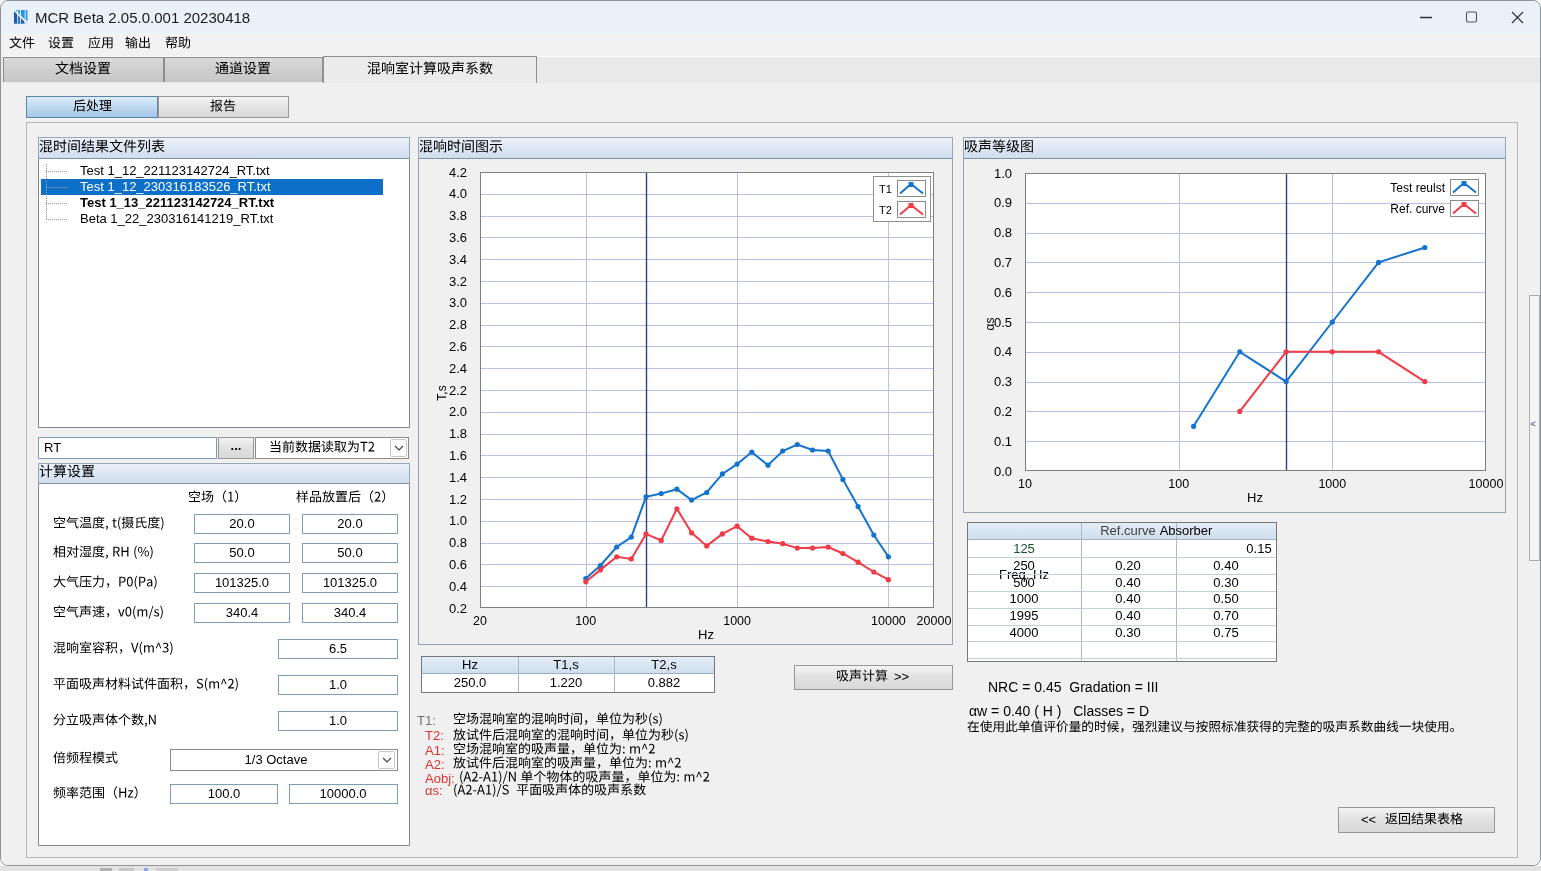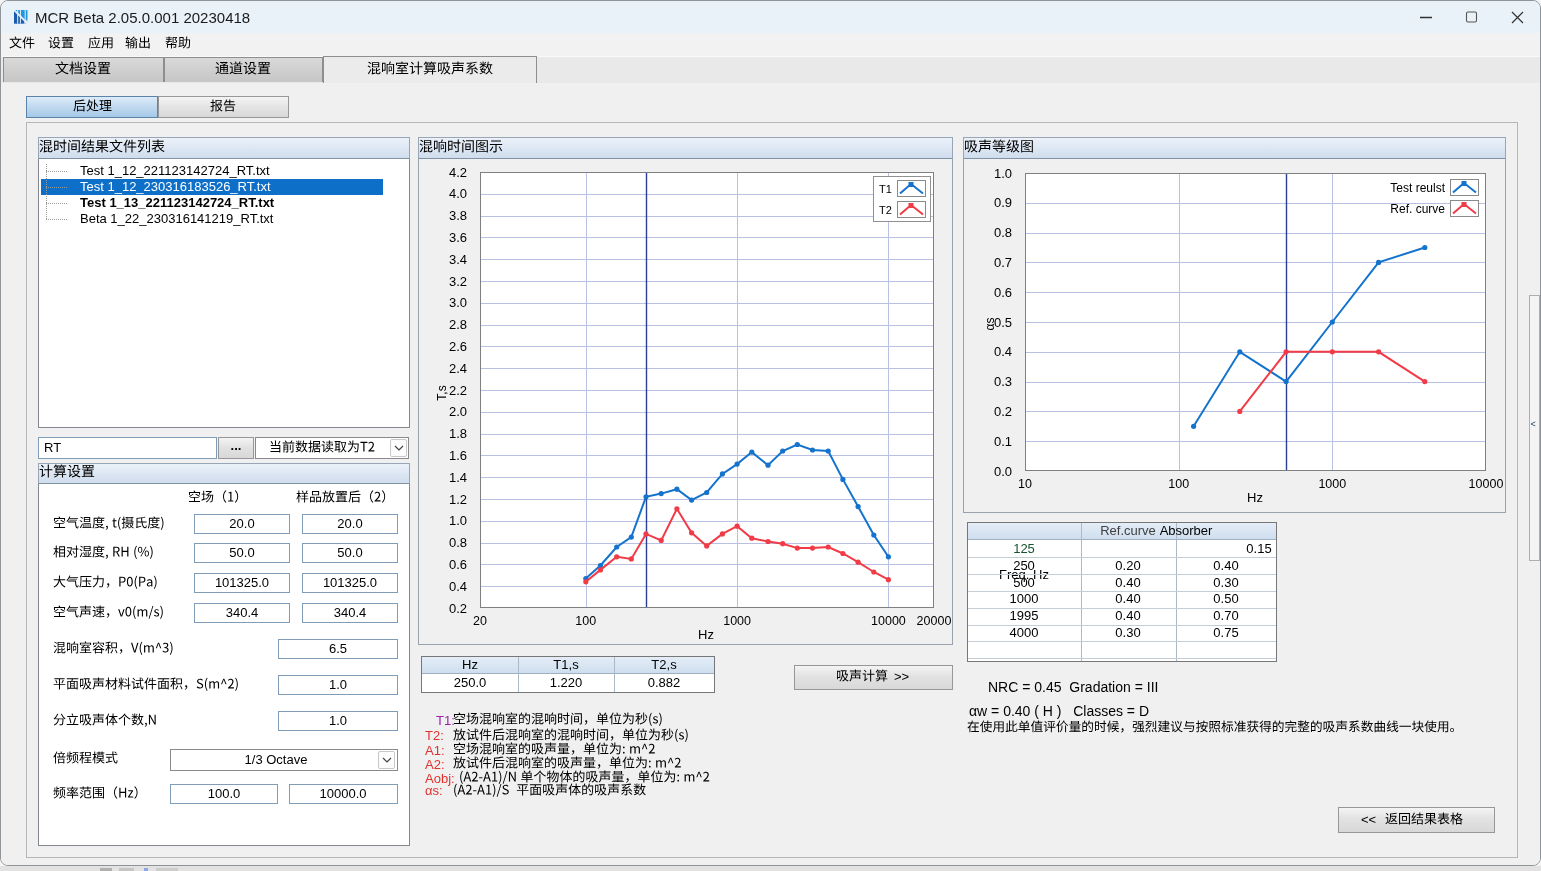--- a/index.html
+++ b/index.html
@@ -605,21 +605,21 @@
     <div class="btn" style="left:793px;top:664px;width:159px;height:25px;"></div>
     <div style="position:absolute;left:835.0px;top:667.9px;"><svg width="53" height="16" viewBox="0 0 53 16">
         <g fill="#000" transform="translate(0,11.4) scale(0.013,-0.013)">
           <use href="#g12025" x="0"></use>
           <use href="#g13980" x="1000"></use>
           <use href="#g38430" x="2000"></use>
           <use href="#g30016" x="3000"></use>
         </g>
       </svg></div>
     <div style="position:absolute;left:893.0px;top:668.0px;font-size:13px;line-height:16px;color:#000;font-weight:normal;white-space:nowrap;">&gt;&gt;</div>
-    <div style="position:absolute;left:435px;top:711.5px;font-size:13px;line-height:16px;color:#a21caf;font-weight:normal;white-space:nowrap;">T1:</div>
+    <div style="position:absolute;left:416px;top:711.5px;font-size:13px;line-height:16px;color:#737373;font-weight:normal;white-space:nowrap;">T1:</div>
     <div style="position:absolute;left:452.0px;top:711.4px;"><svg width="211" height="16" viewBox="0 0 211 16">
         <g fill="#000" transform="translate(0,11.4) scale(0.013,-0.013)">
           <use href="#g29405" x="0"></use>
           <use href="#g13276" x="1000"></use>
           <use href="#g23709" x="2000"></use>
           <use href="#g12239" x="3000"></use>
           <use href="#g15517" x="4000"></use>
           <use href="#g27699" x="5000"></use>
           <use href="#g23709" x="6000"></use>
           <use href="#g12239" x="7000"></use>

